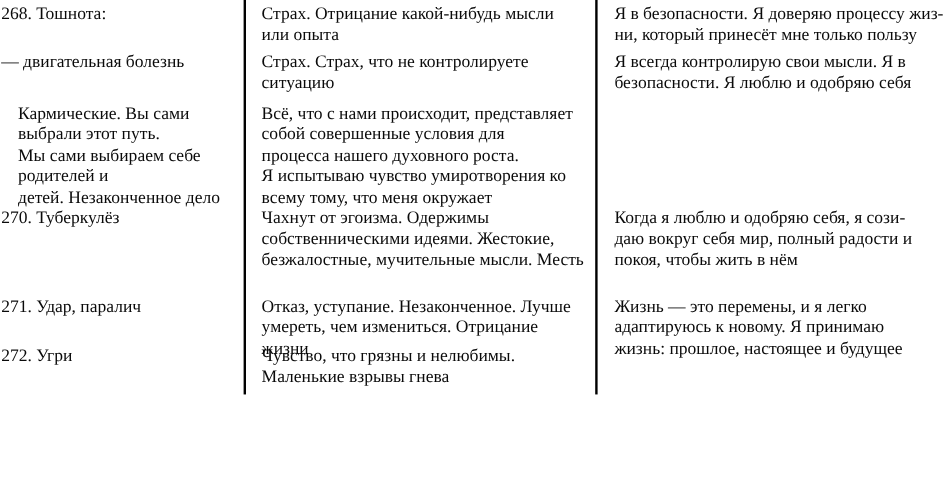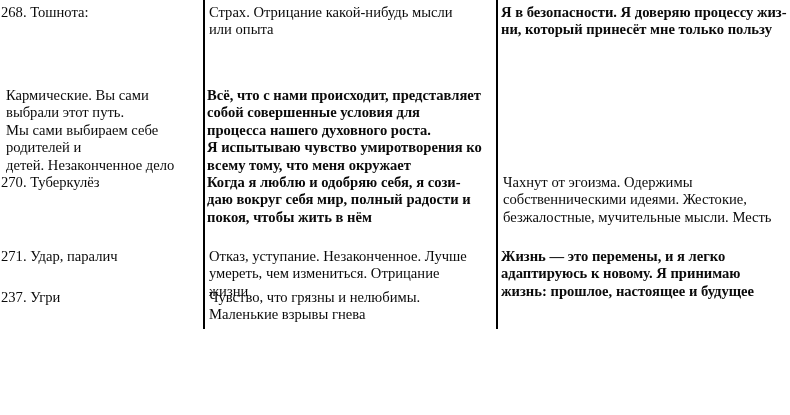--- a/index.html
+++ b/index.html
@@ -28,72 +28,79 @@
     position: absolute;
     left: 0;
     right: 0;
     display: grid;
     grid-template-columns: 203px 294px 293px;
   }
   .cell {
     white-space: pre-line;
   }
   .cell.c1 { padding-left: 1px;  padding-right: 6px; }
-  .cell.c2 { padding-left: 6px;  padding-right: 4px; }
-  .cell.c3 { padding-left: 4px;  padding-right: 2px; font-weight: bold; }
+  .cell.c2 { padding-left: 15px;  padding-right: 4px; }
+  .cell.c3 { padding-left: 15px;  padding-right: 2px; }
 </style>
 </head>
 <body>
 
 <div class="page">
   <div class="vrule r1"></div>
   <div class="vrule r2"></div>
 
   <div class="trow" style="top:4px">
     <div class="cell c1">268. Тошнота:</div>
     <div class="cell c2">Страх. Отрицание какой-нибудь мысли
 или опыта</div>
     <div class="cell c3">Я в безопасности. Я доверяю процессу жиз-
 ни, который принесёт мне только пользу</div>
   </div>
 
+  <div class="trow" style="top:44px">
+    <div class="cell c1">— двигательная болезнь</div>
+    <div class="cell c2">Страх. Страх, что не контролируете
+ситуацию</div>
+    <div class="cell c3">Я всегда контролирую свои мысли. Я в
+безопасности. Я люблю и одобряю себя</div>
+  </div>
 
   <div class="trow" style="top:87px">
     <div class="cell c2">Кармические. Вы сами выбрали этот путь.
 Мы сами выбираем себе родителей и
 детей. Незаконченное дело</div>
     <div class="cell c3">Всё, что с нами происходит, представляет
 собой совершенные условия для
 процесса нашего духовного роста.
 Я испытываю чувство умиротворения ко
 всему тому, что меня окружает</div>
   </div>
 
   <div class="trow" style="top:174px">
     <div class="cell c1">270. Туберкулёз</div>
+    <div class="cell c2">Чахнут от эгоизма. Одержимы
+собственническими идеями. Жестокие,
+безжалостные, мучительные мысли. Месть</div>
     <div class="cell c3">Когда я люблю и одобряю себя, я сози-
 даю вокруг себя мир, полный радости и
 покоя, чтобы жить в нём</div>
-    <div class="cell c2">Чахнут от эгоизма. Одержимы
-собственническими идеями. Жестокие,
-безжалостные, мучительные мысли. Месть</div>
   </div>
 
   <div class="trow" style="top:248px">
     <div class="cell c1">271. Удар, паралич</div>
     <div class="cell c2">Отказ, уступание. Незаконченное. Лучше
 умереть, чем измениться. Отрицание
 жизни</div>
     <div class="cell c3">Жизнь — это перемены, и я легко
 адаптируюсь к новому. Я принимаю
 жизнь: прошлое, настоящее и будущее</div>
   </div>
 
   <div class="trow" style="top:289px">
-    <div class="cell c1">237. Угри</div>
+    <div class="cell c1">272. Угри</div>
     <div class="cell c2">Чувство, что грязны и нелюбимы.
 Маленькие взрывы гнева</div>
   </div>
 
   <div class="trow" style="top:329px">
     <div class="cell c2">Что вы боитесь потерять?</div>
   </div>
 
   <div class="trow" style="top:363px">
     <div class="cell c1">112. Удушье, приступы</div>

